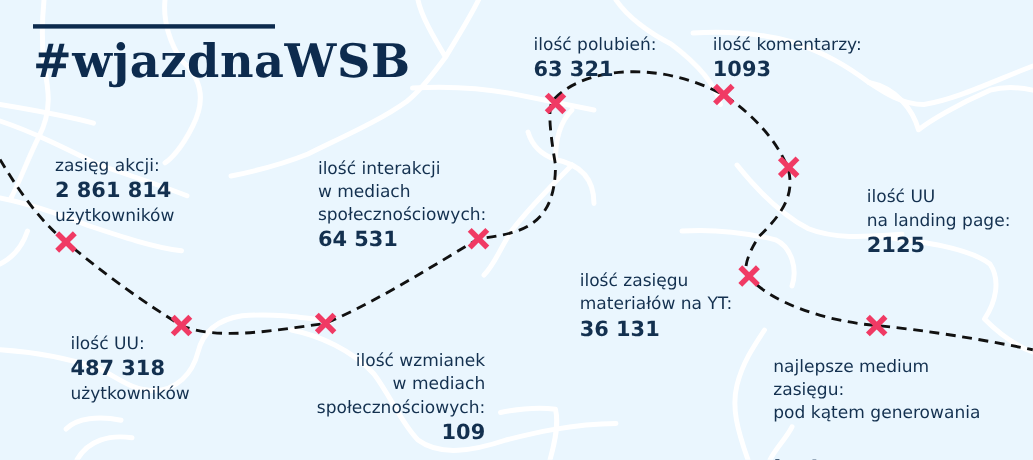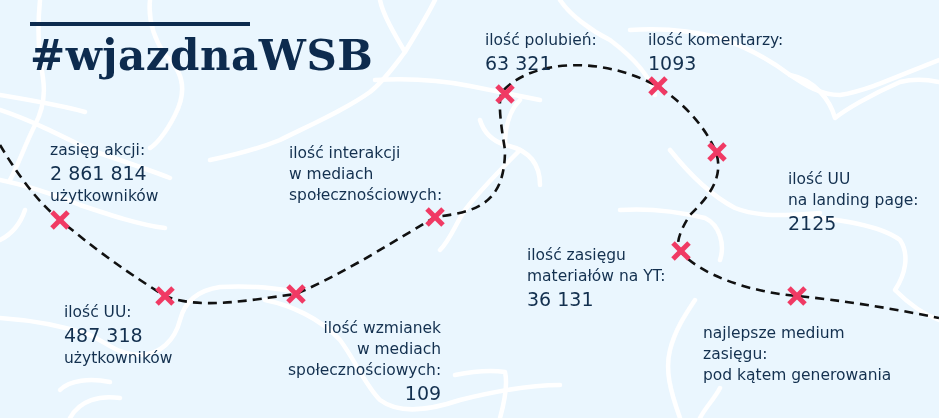--- a/index.html
+++ b/index.html
@@ -15,21 +15,21 @@
     .route { fill: none; stroke: #111111; stroke-width: 2.6; stroke-dasharray: 9 6; }
     .marker line { stroke: #f03a64; stroke-width: 5; stroke-linecap: butt; }
     .title-bar { position: absolute; left: 30px; top: 22px; width: 220px; height: 4px; background: #0d2b4e; }
     .title {
       position: absolute; left: 30px; top: 36px;
       font-family: "DejaVu Serif", serif; font-weight: bold; font-size: 42px;
       color: #0d2b4e; letter-spacing: 0.5px; line-height: 40px;
     }
     .stat { position: absolute; font-size: 15.5px; line-height: 21px; color: #13304f; white-space: nowrap; }
     .stat .lbl { display: block; }
-    .stat .val { display: block; font-weight: normal; font-size: 19px; line-height: 25px; }
+    .stat .val { display: block; font-weight: bold; font-size: 19px; line-height: 25px; }
     .stat .val.lg { font-size: 20px; margin-top: 27px; }
   </style>
 </head>
 <body>
 
 <svg id="canvas" viewBox="0 0 939 418" xmlns="http://www.w3.org/2000/svg">
 
   <g class="roads">
     <path d="M40,0 C38,20 38,40 40,60 C44,80 48,100 35,125 C25,145 18,165 10,180"></path>
     <path d="M0,110 C30,120 60,135 90,150 C120,160 150,170 170,178"></path>
@@ -108,20 +108,21 @@
 <div class="stat" style="left:64px; top:302px;">
   <span class="lbl">ilość UU:</span>
   <span class="val">487 318</span>
   <span class="lbl">użytkowników</span>
 </div>
 
 <div class="stat" style="left:289px; top:143px;">
   <span class="lbl">ilość interakcji</span>
   <span class="lbl">w mediach</span>
   <span class="lbl">społecznościowych:</span>
+  <span class="val">64 531</span>
 </div>
 
 <div class="stat" style="left:288px; top:318px;text-align:right;">
   <span class="lbl">ilość wzmianek</span>
   <span class="lbl">w mediach</span>
   <span class="lbl">społecznościowych:</span>
   <span class="val">109</span>
 </div>
 
 <div class="stat" style="left:485px; top:30px;">

